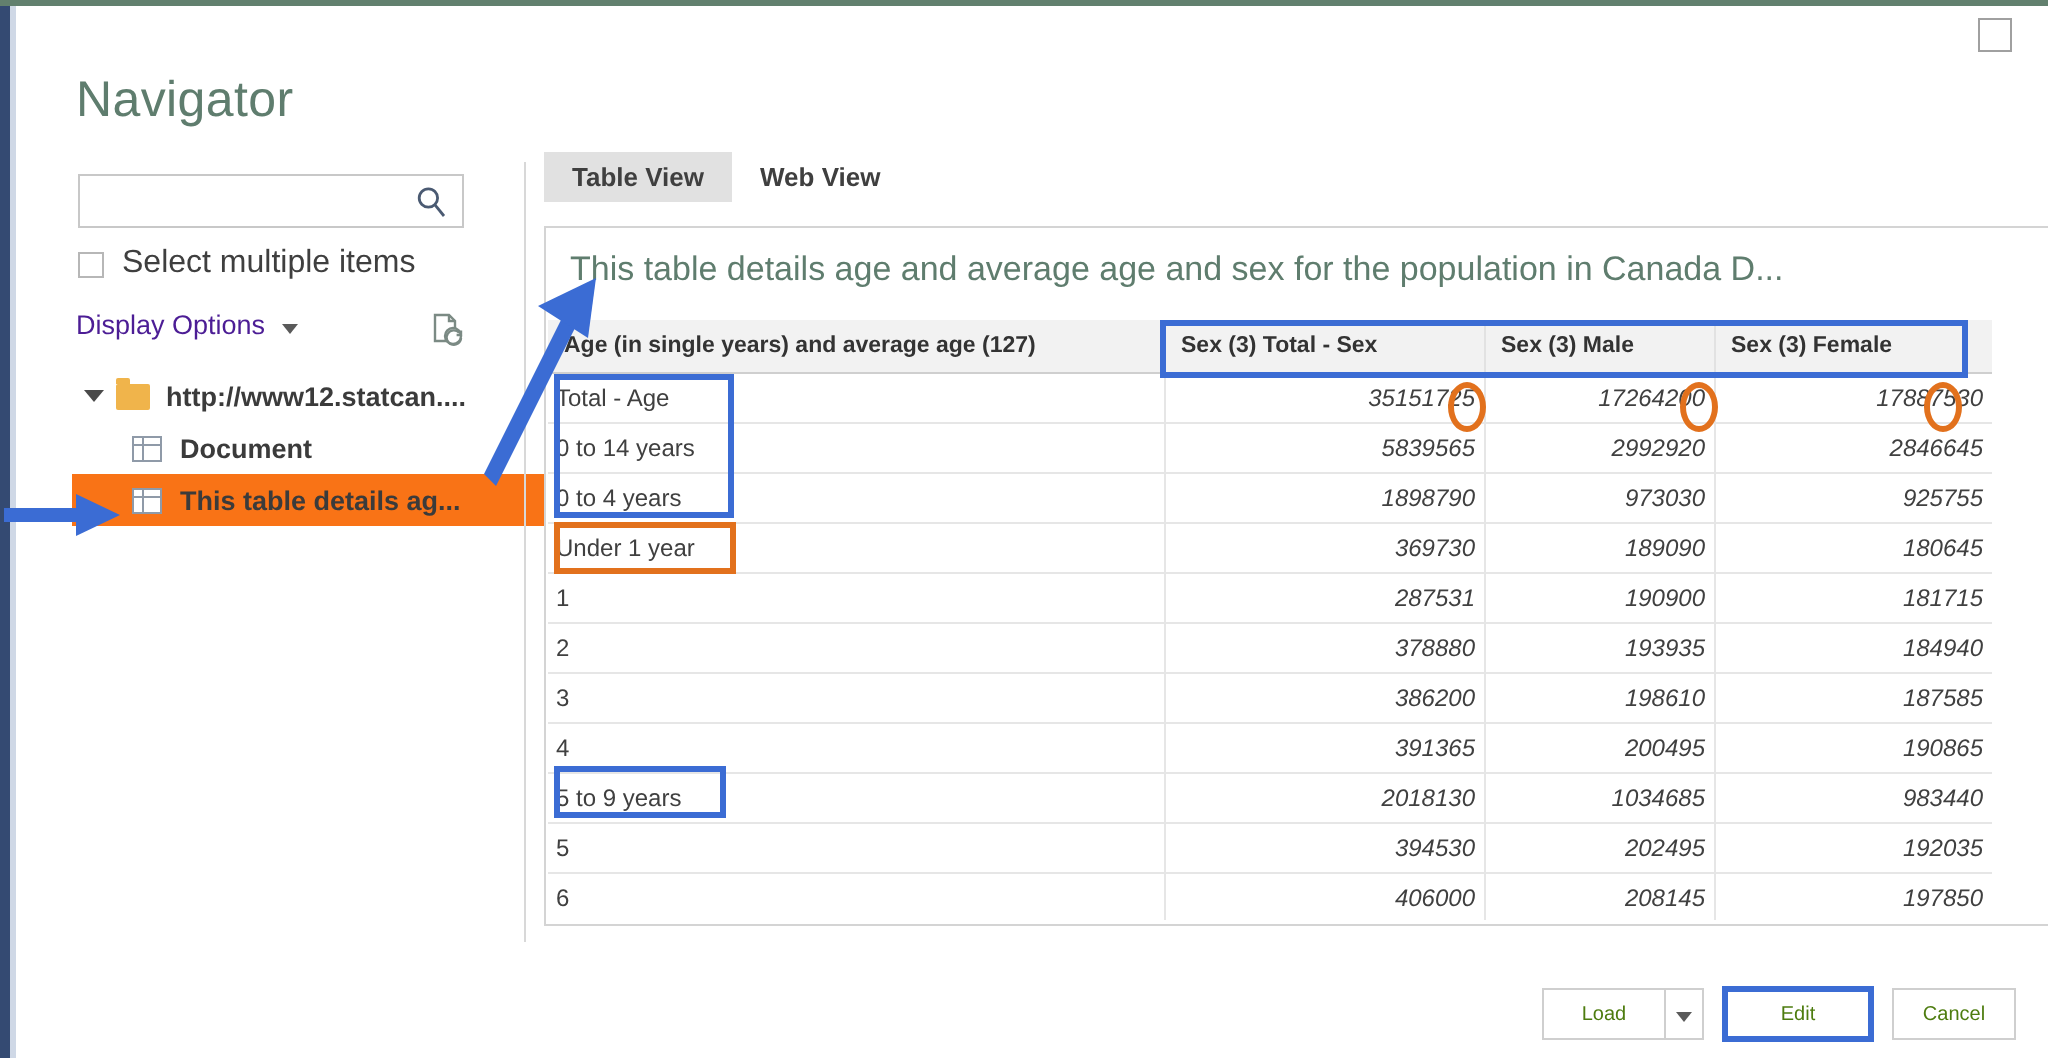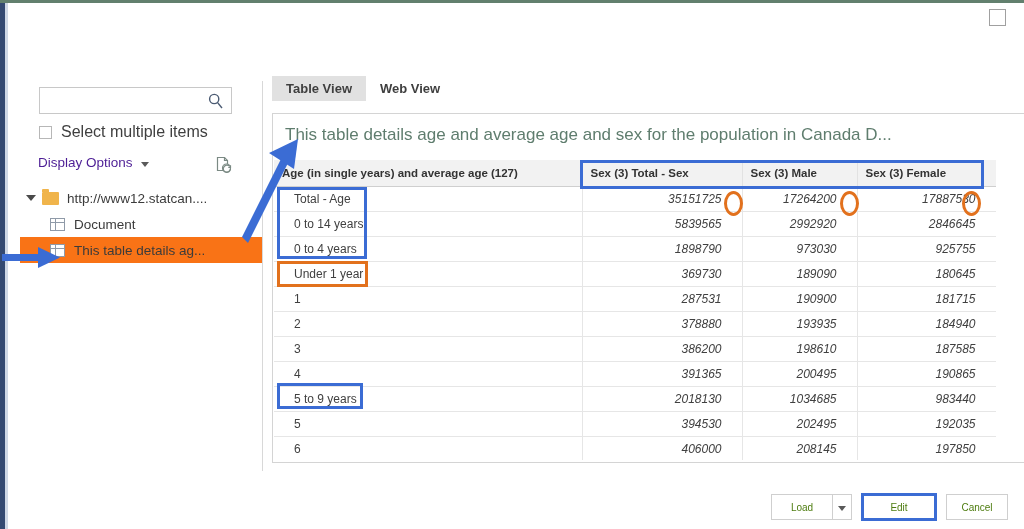--- a/index.html
+++ b/index.html
@@ -83,21 +83,21 @@
   }
   .caret-dn{
     width:0;height:0;border-left:4px solid transparent;border-right:4px solid transparent;
     border-top:5px solid #5a5a5a;display:inline-block;margin-top:3px;
   }
   .refresh-icon{
     position:absolute;left:214px;top:153px;width:19px;height:19px;color:#7b8a84;
   }
 
   
-  .tree{position:absolute;left:22px;top:182px;width:220px;}
+  .tree{position:absolute;left:38px;top:182px;width:220px;font-weight:bold;}
   .tree-row{
     display:flex;align-items:center;height:26px;
     font-size:13.5px;color:#3b3b3b;white-space:nowrap;
   }
   .tree-row.root{padding-left:4px;}
   .tree-row.child{padding-left:28px;}
   .tree-row.selected{
     background:#f97316;width:213px;margin-left:-2px;padding-left:30px;
   }
   .tri{
@@ -155,21 +155,21 @@
     border-collapse:collapse;width:722px;table-layout:fixed;
     font-size:12px;
   }
   table.tbl th{
     background:#f2f2f2;border-bottom:1px solid #cfcfcf;border-right:1px solid #e2e2e2;
     font-size:11.5px;font-weight:bold;color:#333;
     text-align:left;padding:6px 8px;height:14px;
   }
   table.tbl td{
     border-bottom:1px solid #e6e6e6;border-right:1px solid #e6e6e6;
-    padding:4px 20px;height:16px;color:#404040;
+    padding:4px 4px;height:16px;color:#404040;
     overflow:hidden;white-space:nowrap;
   }
   td.lbl{text-align:left;font-style:normal;}
   td.num{text-align:right;font-style:italic;}
   col.c1{width:308px;}
   col.c2{width:160px;}
   col.c3{width:115px;}
   col.c4{width:139px;}
 
   
@@ -216,20 +216,21 @@
 </head>
 <body>
 
 <div class="win">
 
   <div class="left-strip"></div>
   <div class="left-strip-2"></div>
 
   <div class="titlebar-btn"></div>
 
+  <div class="nav-title">Navigator</div>
 
   <div class="search-box">
     <input class="search-input" value="" placeholder="" style="">
     <span class="search-icon">
       <svg viewBox="0 0 18 18" width="18" height="18" fill="none" stroke="currentColor" stroke-width="1.4">
         <circle cx="7.2" cy="7" r="4.6"></circle>
           <line x1="10.6" y1="10.6" x2="15" y2="16"></line>
       </svg>
     </span>
   </div>

